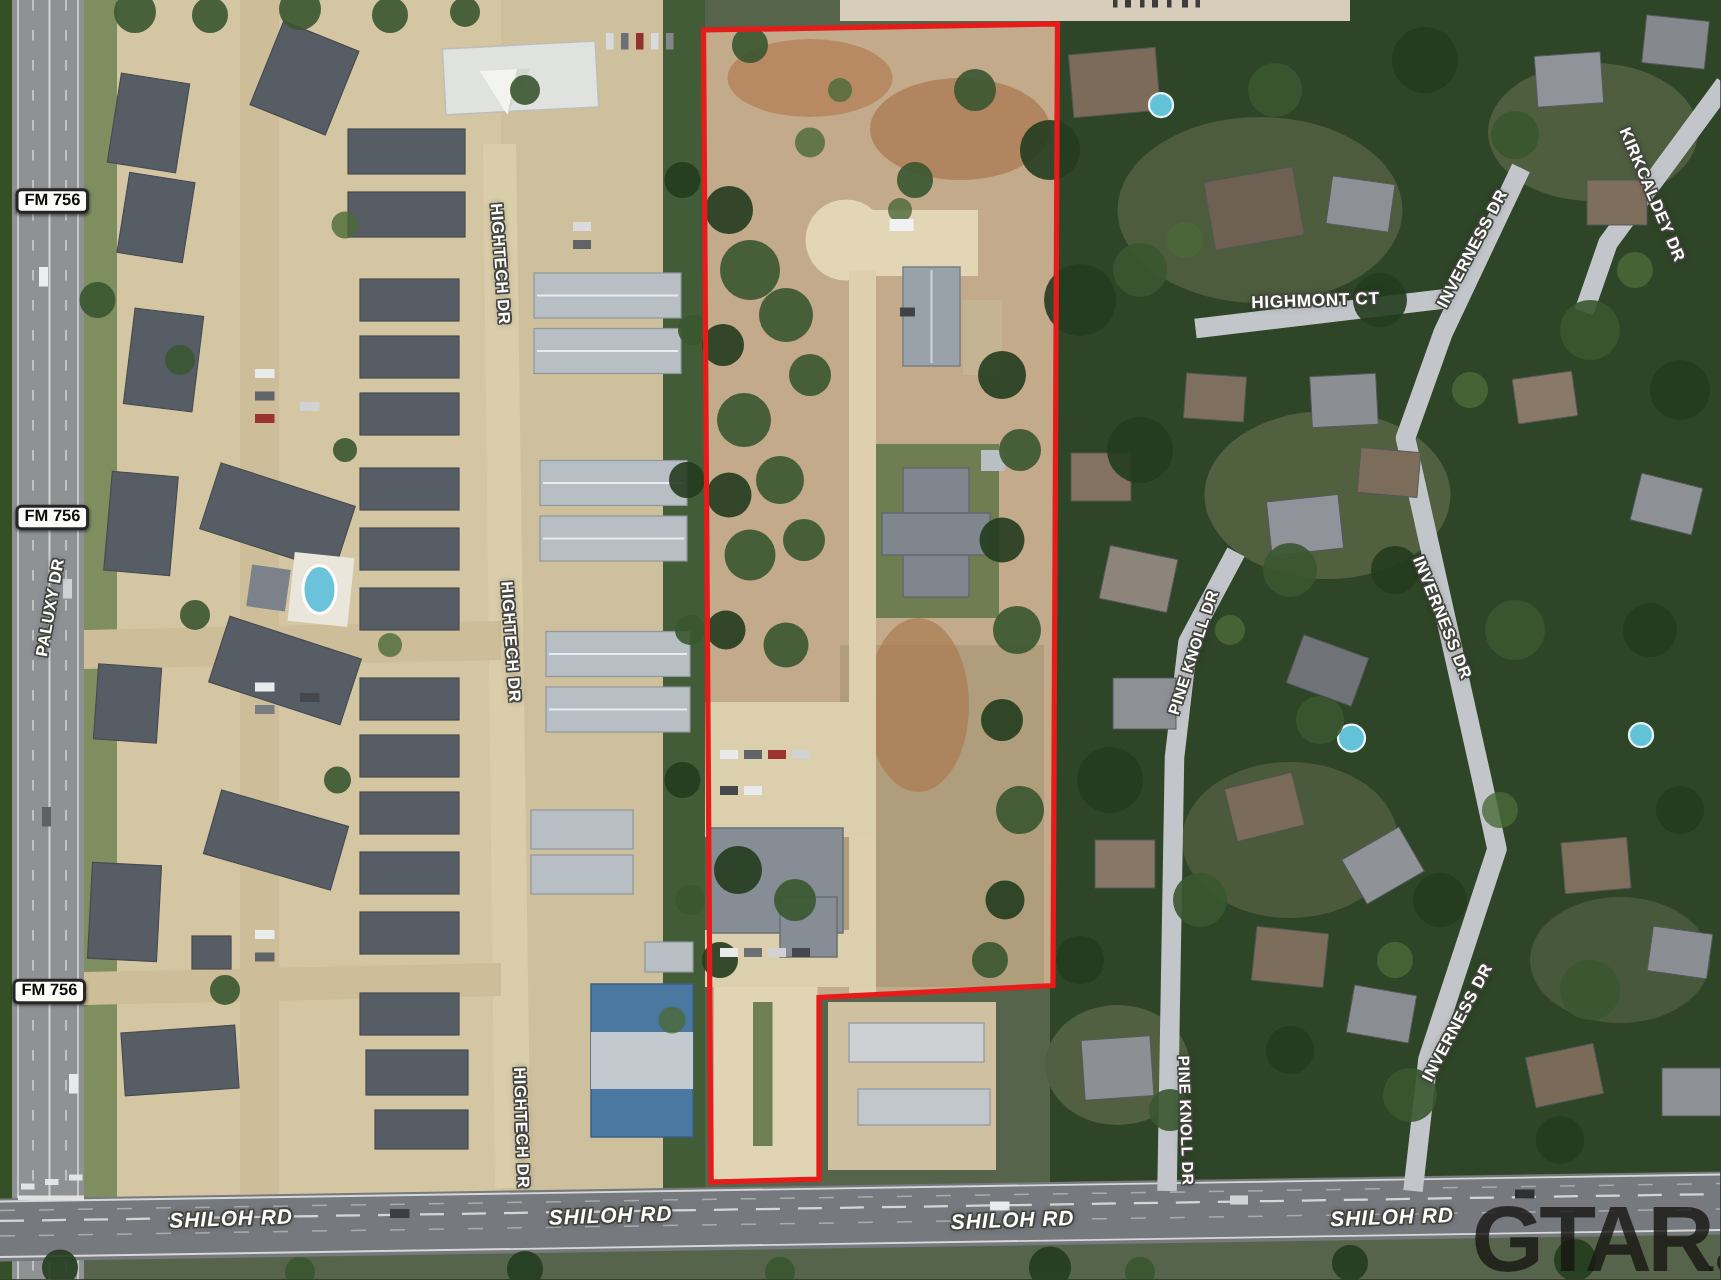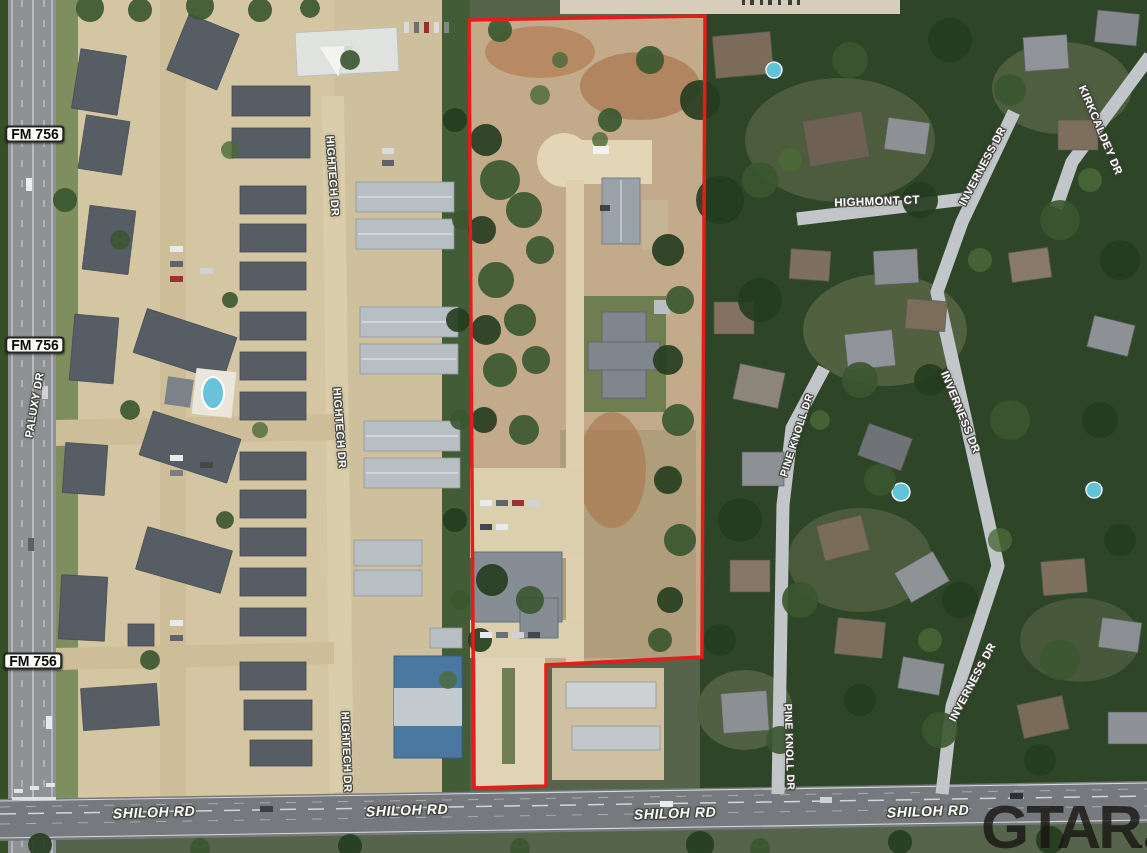--- a/index.html
+++ b/index.html
@@ -7,21 +7,21 @@
        font-family:"Liberation Sans",sans-serif;background:#55644a;}
   #map svg{position:absolute;left:0;top:0;}
   .label-layer{position:absolute;left:0;top:0;width:100%;height:100%;pointer-events:none;}
   .road-label{position:absolute;white-space:nowrap;color:#fff;font-weight:700;
     letter-spacing:.4px;
     text-shadow:-1px -1px 0 #45453f,1px -1px 0 #45453f,-1px 1px 0 #45453f,1px 1px 0 #45453f,
       -1px 0 0 #45453f,1px 0 0 #45453f,0 -1px 0 #45453f,0 1px 0 #45453f,0 0 4px rgba(0,0,0,.55);}
   .road-label.italic{font-style:italic;letter-spacing:.6px;}
   .route-badge{position:absolute;transform:translate(-50%,-50%);background:#fcfcf8;
     border:2px solid #262626;border-radius:4px;padding:0 4px;
-    font-size:14px;line-height:13px;font-weight:700;color:#0a0a0a;white-space:nowrap;
+    font-size:11px;line-height:13px;font-weight:700;color:#0a0a0a;white-space:nowrap;
     box-shadow:0 1px 2px rgba(0,0,0,.45);}
   .watermark{position:absolute;left:981px;top:796px;color:rgba(24,21,18,.8);
     font-weight:800;line-height:1;white-space:nowrap;}
   .wm-main{font-size:62px;letter-spacing:-3px;}
   .wm-suffix{font-size:21px;font-weight:700;margin-left:-2px;}
 </style>
 </head>
 <body>
 
 <div id="map">

